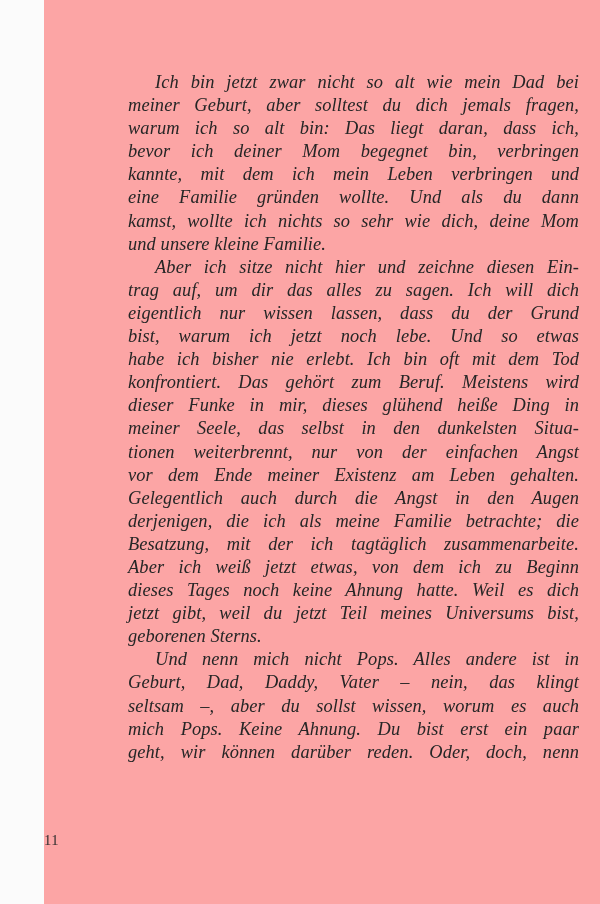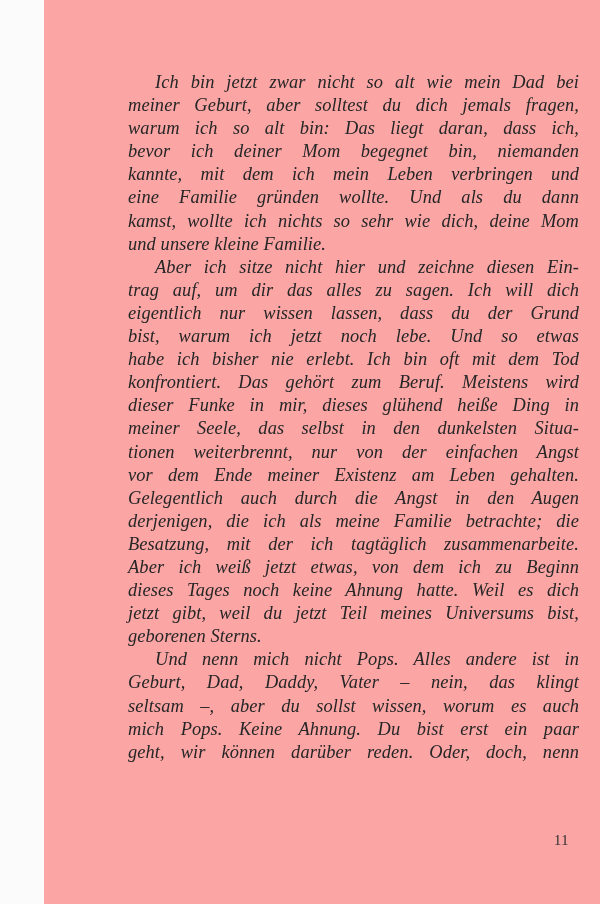--- a/index.html
+++ b/index.html
@@ -38,36 +38,36 @@
     text-indent: 27px;
   }
   .line.parend {
     text-align-last: left;
   }
   .folio {
     position: absolute;
     top: 832px;
     left: 0;
     width: 525px;
-    text-align: right;
+    text-align: left;
     font-style: normal;
     font-size: 14.5px;
     color: #2d2d2d;
     letter-spacing: 0.5px;
   }
 </style>
 </head>
 <body>
 
 <div class="book-page">
   <div class="text-block">
     <div class="line indent">Ich bin jetzt zwar nicht so alt wie mein Dad bei</div>
     <div class="line">meiner Geburt, aber solltest du dich jemals fragen,</div>
     <div class="line">warum ich so alt bin: Das liegt daran, dass ich,</div>
-    <div class="line">bevor ich deiner Mom begegnet bin, niemanden</div>
+    <div class="line">bevor ich deiner Mom begegnet bin, verbringen</div>
     <div class="line">kannte, mit dem ich mein Leben verbringen und</div>
     <div class="line">eine Familie gründen wollte. Und als du dann</div>
     <div class="line">kamst, wollte ich nichts so sehr wie dich, deine Mom</div>
     <div class="line parend">und unsere kleine Familie.</div>
     <div class="line indent">Aber ich sitze nicht hier und zeichne diesen Ein-</div>
     <div class="line">trag auf, um dir das alles zu sagen. Ich will dich</div>
     <div class="line">eigentlich nur wissen lassen, dass du der Grund</div>
     <div class="line">bist, warum ich jetzt noch lebe. Und so etwas</div>
     <div class="line">habe ich bisher nie erlebt. Ich bin oft mit dem Tod</div>
     <div class="line">konfrontiert. Das gehört zum Beruf. Meistens wird</div>

